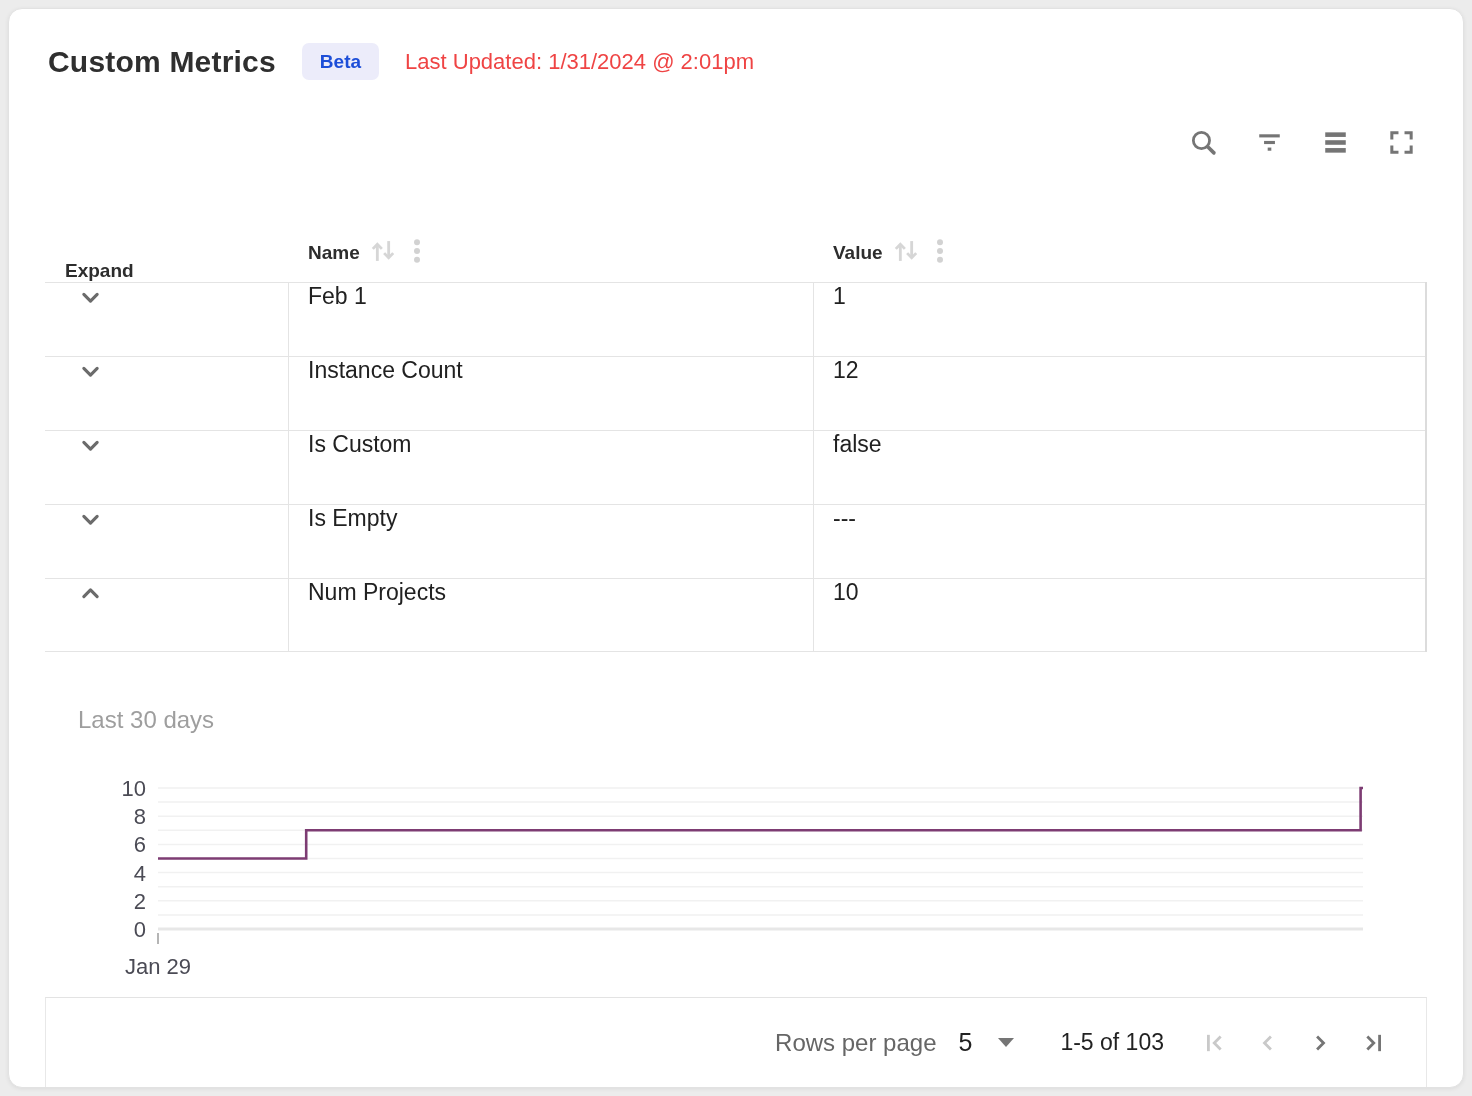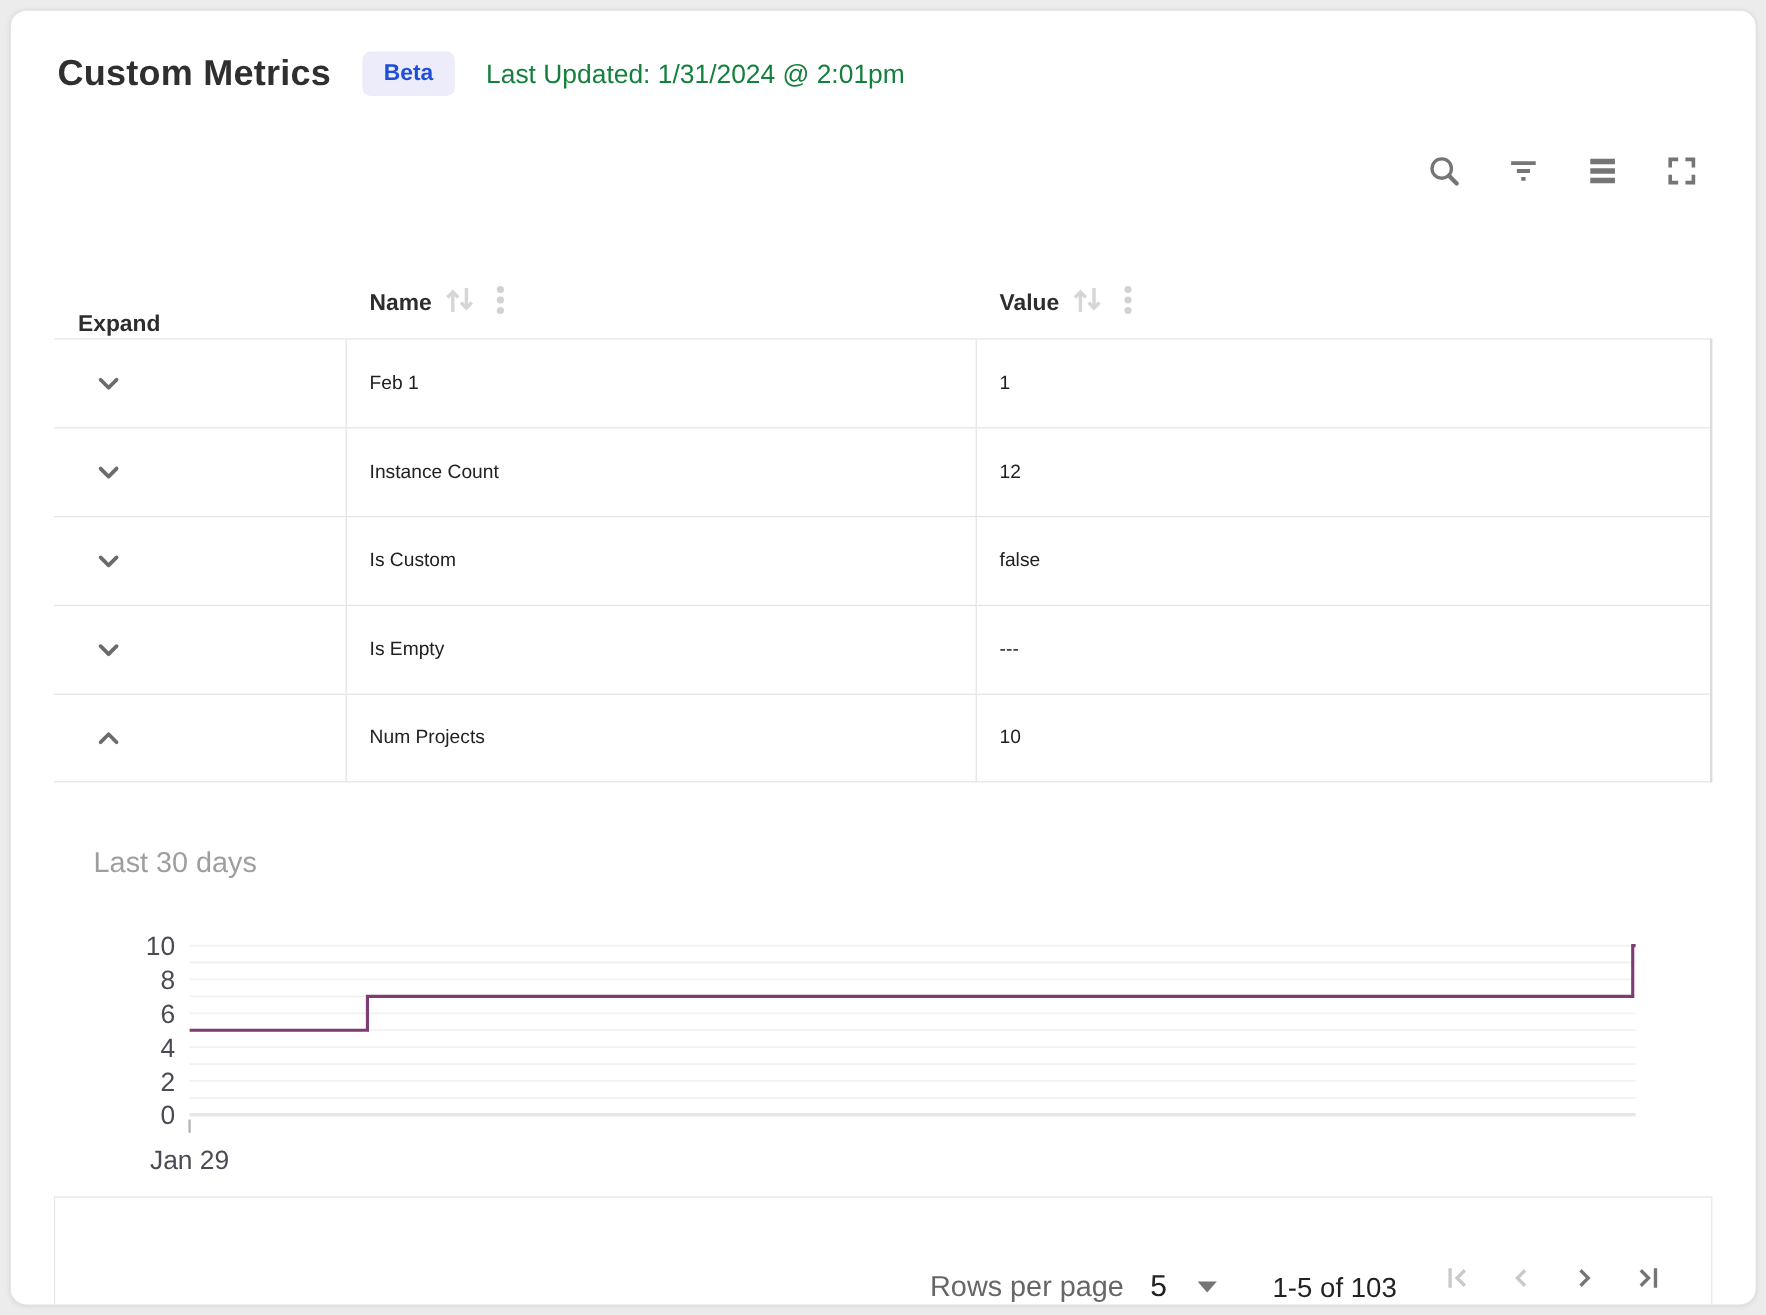--- a/index.html
+++ b/index.html
@@ -16,55 +16,55 @@
     padding:34px 36px 0 36px;
     display:flex; flex-direction:column;gap:16px;
   }
   
   .hdr-row { display:flex; align-items:center; gap:26px; margin-left:3px; }
   .page-title { font-size:30px; font-weight:700; color:#2f2f2f; letter-spacing:0.2px; }
   .beta-badge {
     background:#ececfa; color:#1d4ed8; font-size:19px; font-weight:700;
     padding:9px 18px; border-radius:7px; line-height:1;
   }
-  .last-updated { font-size:22px; color:#15803d; }
+  .last-updated { font-size:22px; color:#ef4444; }
   
   .toolbar { display:flex; justify-content:flex-end; align-items:center; gap:14px; margin-top:26px; height:40px; }
   .icon-btn {
     width:52px; height:40px; display:flex; align-items:center; justify-content:center;
     background:none; border:none; cursor:pointer; border-radius:8px;
   }
   .icon-btn svg { width:29px; height:29px; stroke:#757575; fill:none; }
   
   .tbl { margin-top:46px; }
   .thead { display:grid; grid-template-columns:243px 525px 1fr; height:58px; align-items:center; }
   .th { display:flex; align-items:center; gap:6px; font-size:19px; font-weight:700; color:#2d2d2d; padding-left:20px; }
   .th:first-child { padding-left:20px;margin-top:35px; }
   .sort-icon svg { width:34px; height:34px; }
   .kebab-icon svg { width:22px; height:30px; }
   .tbody { border-right:2px solid #dcdcdc; }
   .trow {
     display:grid; grid-template-columns:243px 525px 1fr; height:74px;
     border-top:1px solid #e4e4e4;
   }
   .trow:last-child { border-bottom:1px solid #e4e4e4; }
-  .cell { display:flex; align-items:center; font-size:16px; color:#212121; }
+  .cell { display:flex; font-size:23px; color:#212121; }
   .expand-cell { padding-left:31px; cursor:pointer; }
   .expand-cell svg { width:29px; height:29px; stroke:#6b6b6b; fill:none; }
   .expand-cell svg.up { transform:rotate(180deg); }
   .name-cell, .value-cell { border-left:1px solid #e4e4e4; padding-left:19px; }
   
   .panel-title { margin:38px 0 12px 33px; font-size:24px; color:#9e9e9e; }
   .chart-wrap { margin:14px 0 0 56px; }
   .chart-wrap svg { display:block; }
   
   .footer {
     margin-top:auto; height:114px; margin-left:0;
     border-top:1px solid #e3e3e3; border-left:1px solid #e8e8e8; border-right:1px solid #e8e8e8;
-    display:flex; align-items:flex-end; justify-content:flex-end; gap:0;
+    display:flex; align-items:center; justify-content:flex-end; gap:0;
     padding-right:28px;
   }
   .rpp-label { font-size:24px; color:#666666; }
   .rpp-select { display:flex; align-items:center; gap:26px; margin-left:22px; cursor:pointer; }
   .rpp-value { font-size:25px; color:#222222; }
   .caret-down { width:0; height:0; border-left:8px solid transparent; border-right:8px solid transparent; border-top:9px solid #757575; }
   .range-label { font-size:23px; color:#222222; margin-left:46px; }
   .pager { display:flex; align-items:center; margin-left:26px; }
   .pg-btn { width:52px; height:44px; display:flex; align-items:center; justify-content:center; background:none; border:none; cursor:pointer; }
   .pg-btn svg { width:28px; height:28px; fill:none; }

